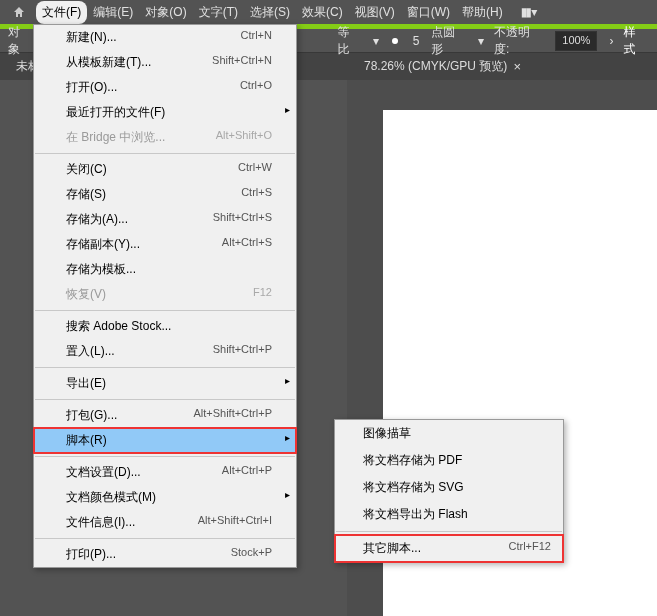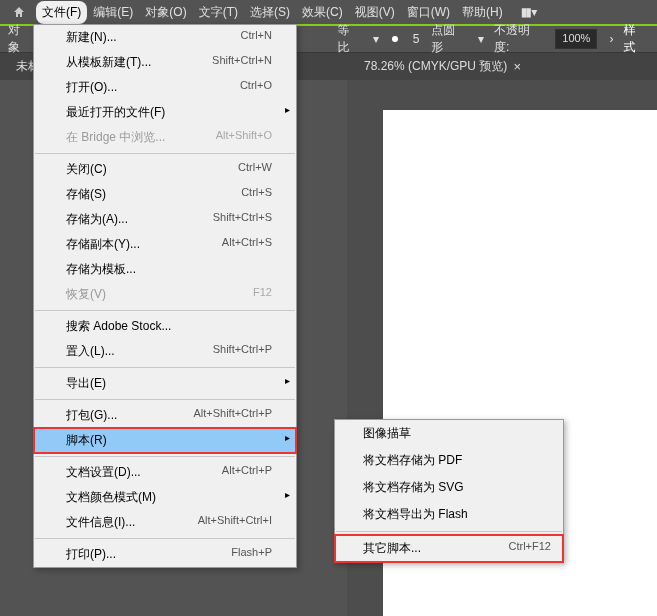--- a/index.html
+++ b/index.html
@@ -4,21 +4,21 @@
 <style>
 * { margin: 0; padding: 0; box-sizing: border-box; font-family: "Microsoft YaHei", Arial, sans-serif; }
 body { width: 657px; height: 616px; background: #535353; overflow: hidden; position: relative; }
 
 .menubar { height: 24px; background: #535353; display: flex; align-items: center; padding-left: 8px; color: #e0e0e0; font-size: 12px; }
 .home-btn { width: 22px; height: 22px; display: flex; align-items: center; justify-content: center; margin-right: 6px; }
 .menubar-item { padding: 3px 6px; cursor: pointer; }
 .menubar-item.active { background: #f0f0f0; color: #000; border-radius: 8px; }
 .menubar-right { margin-left: 12px; display: flex; align-items: center; gap: 6px; }
 
-.toolbar { height: 28px; background: #535353; display: flex; align-items: center; padding-left: 8px; color: #e0e0e0; font-size: 12px; border-top: 2px solid #84cc16; }
+.toolbar { height: 28px; background: #535353; display: flex; align-items: center; padding-left: 8px; color: #e0e0e0; font-size: 12px; border-top: 5px solid #84cc16; }
 .toolbar-label { margin-right: 6px; }
 .toolbar-select { background: #2a2a2a; color: #ddd; border: 1px solid #333; height: 20px; font-size: 11px; padding: 0 4px; }
 .toolbar-group { display: flex; align-items: center; gap: 12px; margin-right: 10px; }
 .toolbar-dot { width: 6px; height: 6px; background: #fff; border-radius: 50%; display: inline-block; margin: 0 3px; }
 
 .tabbar { height: 28px; background: #434343; display: flex; align-items: center; padding-left: 8px; color: #ddd; font-size: 12px; border-top: 1px solid #383838; }
 .tab { padding: 4px 8px; display: flex; align-items: center; gap: 6px; }
 .tab-close { cursor: pointer; font-size: 13px; }
 
 .canvas-area { position: absolute; top: 80px; right: 0; width: 310px; height: 536px; background: #4d4d4d; }
@@ -175,21 +175,21 @@
       <span>文档颜色模式(M)</span>
       <span class="submenu-arrow">▸</span>
     </div>
     <div class="menu-item">
       <span>文件信息(I)...</span>
       <span class="shortcut">Alt+Shift+Ctrl+I</span>
     </div>
     <div class="menu-sep"></div>
     <div class="menu-item">
       <span>打印(P)...</span>
-      <span class="shortcut">Flash+P</span>
+      <span class="shortcut">Stock+P</span>
     </div>
   </div>
 
 <div class="submenu" id="script-submenu">
     <div class="menu-item">
       <span>图像描草</span>
     </div>
     <div class="menu-item">
       <span>将文档存储为 PDF</span>
     </div>

